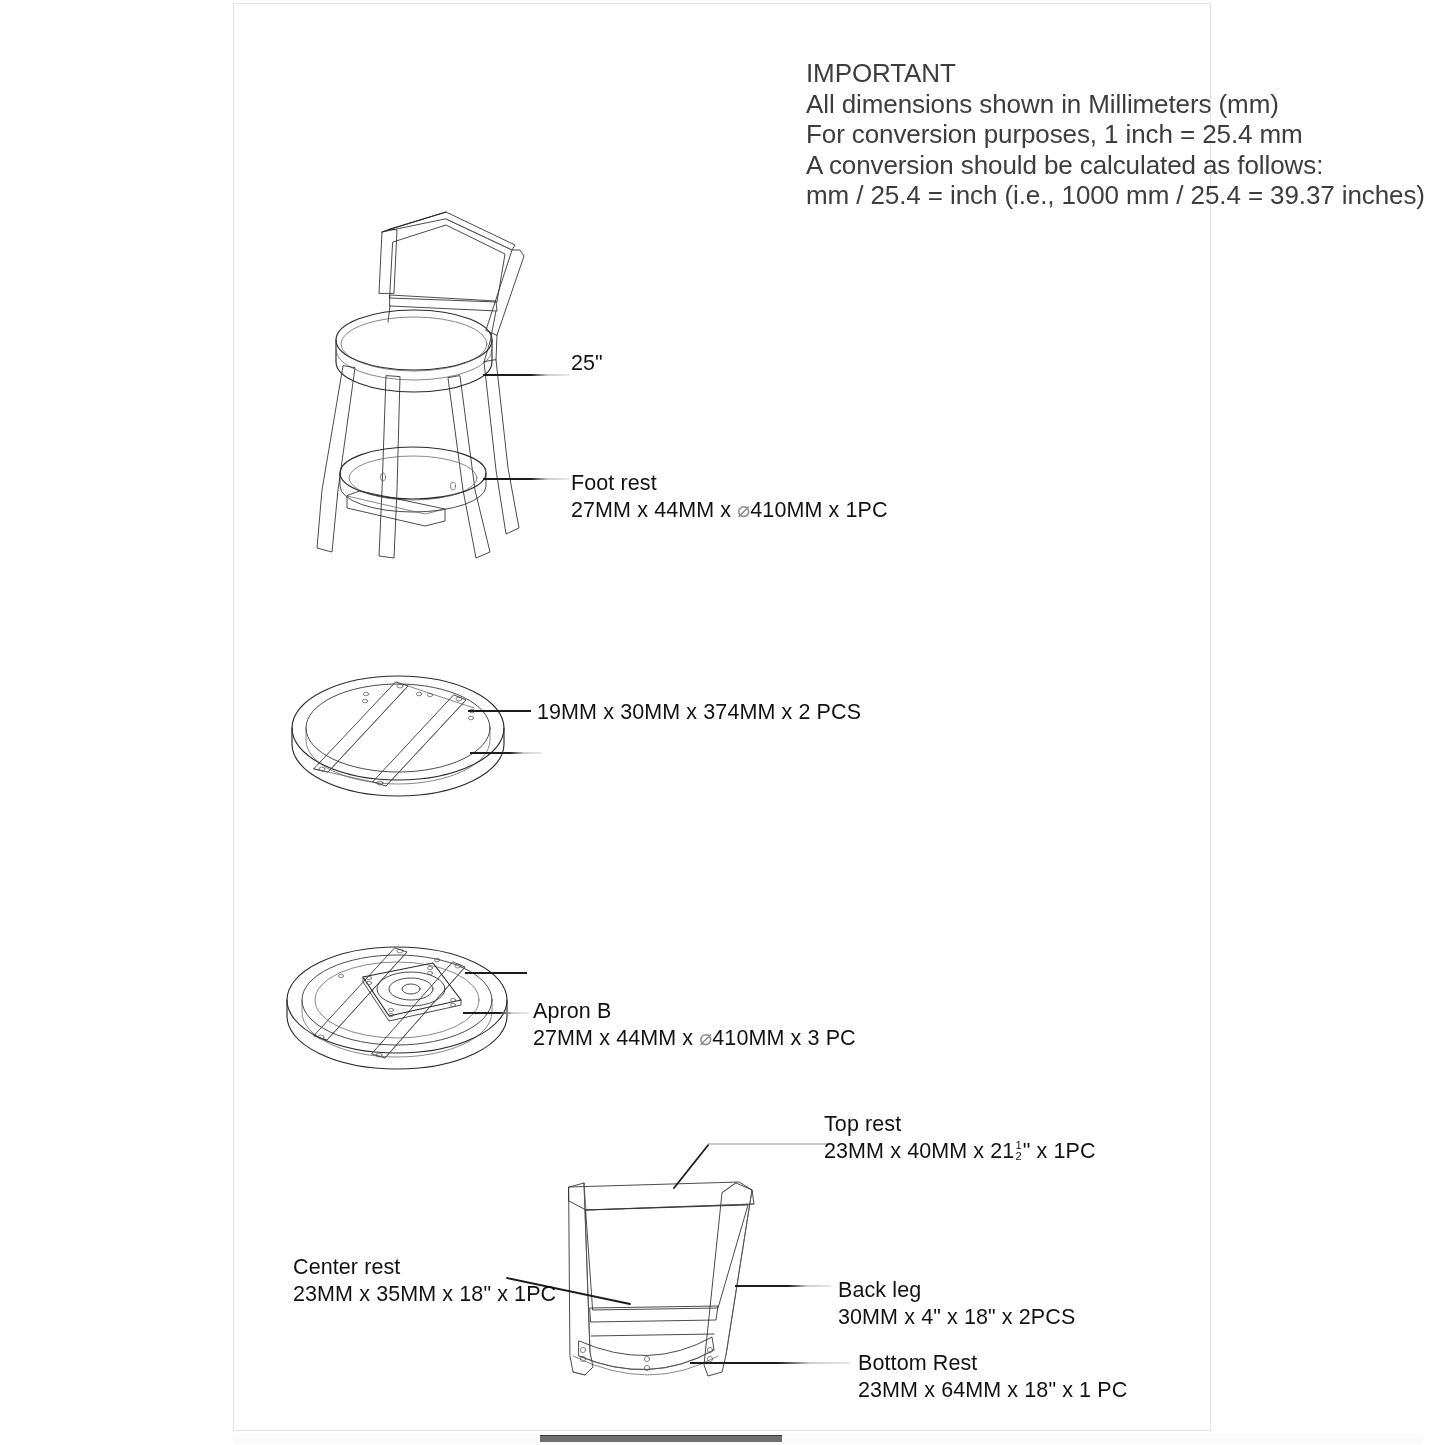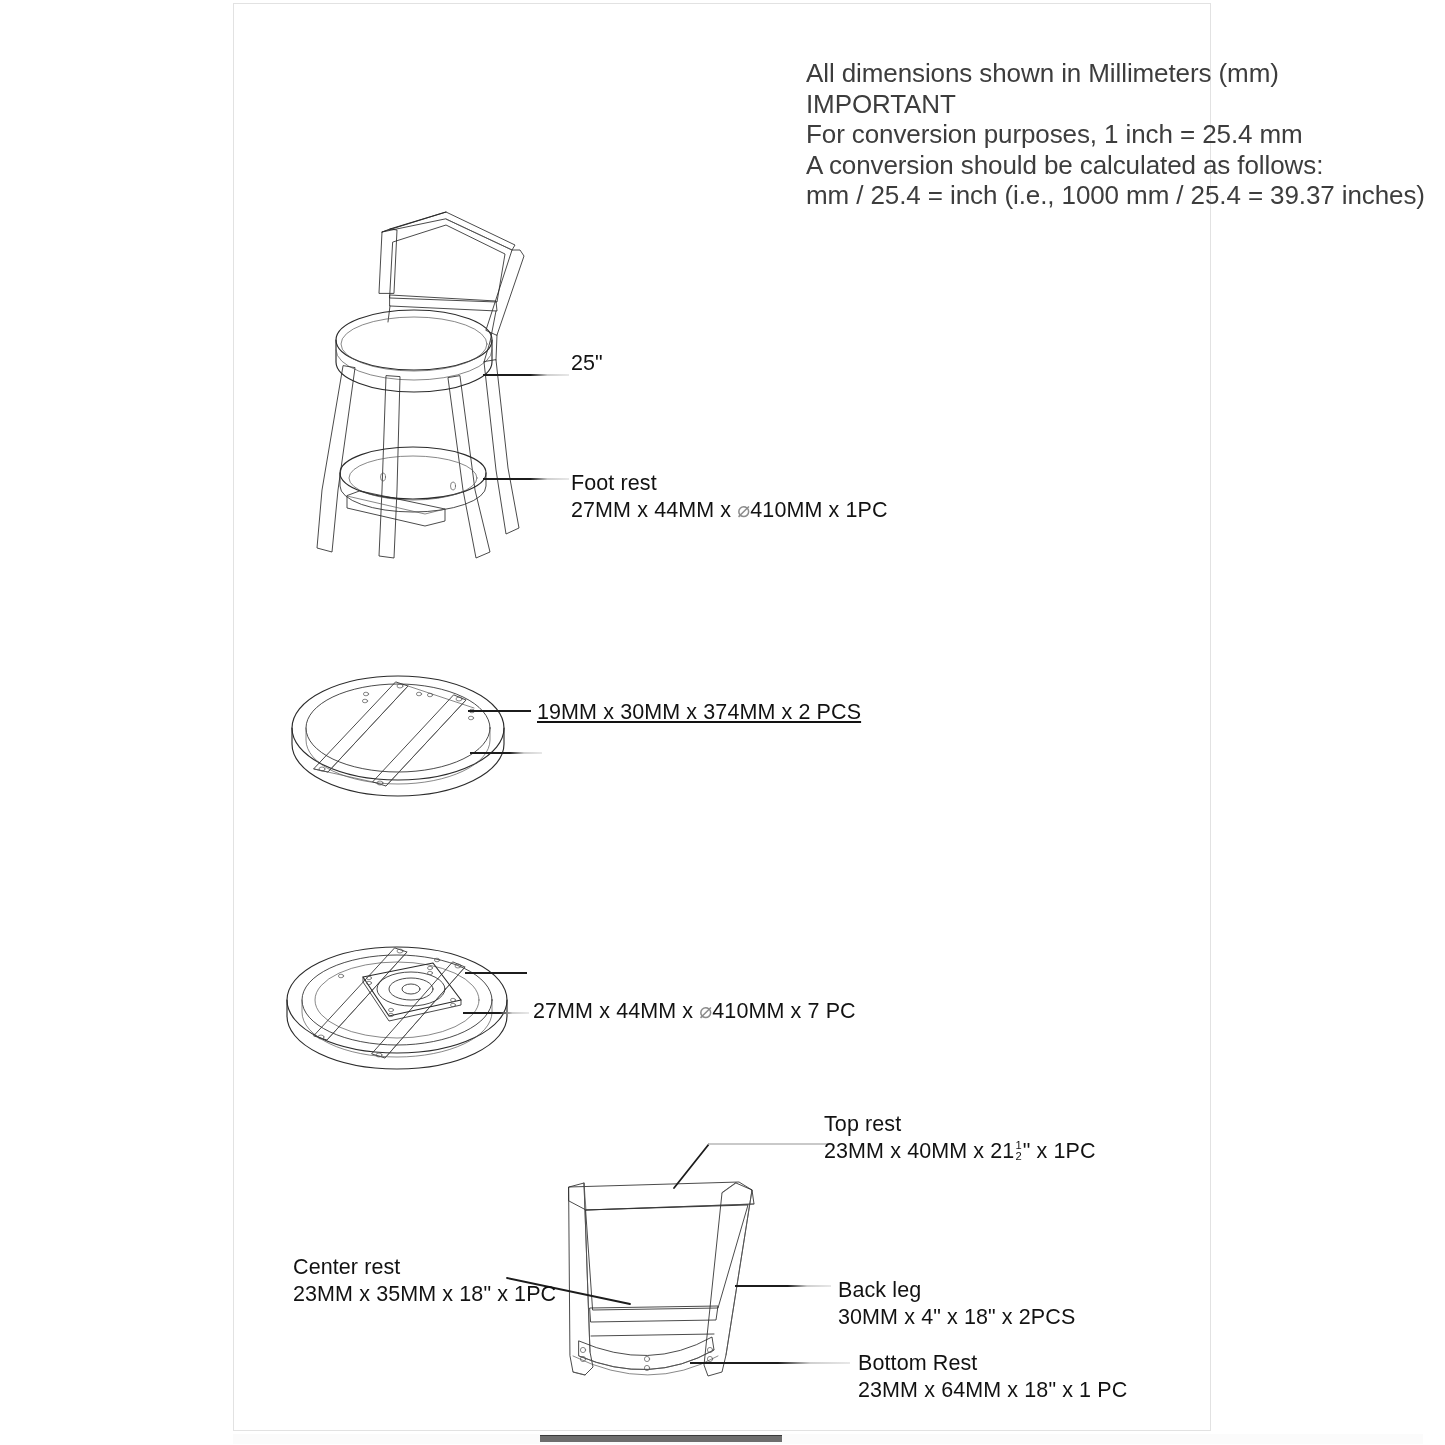--- a/index.html
+++ b/index.html
@@ -109,22 +109,22 @@
   svg.art .leadfade { stroke: #c9c9c9; stroke-width: 1.8; }
 </style>
 </head>
 <body>
 
 <div id="page">
 
   <div class="page-sheet"></div>
 
   <div class="note">
+    <div>IMPORTANT</div>
     <div>All dimensions shown in Millimeters (mm)</div>
-    <div>IMPORTANT</div>
     <div>For conversion purposes, 1 inch = 25.4 mm</div>
     <div>A conversion should be calculated as follows:</div>
     <div>mm / 25.4 = inch (i.e., 1000 mm / 25.4 = 39.37 inches)</div>
   </div>
 
   <svg class="art" style="left:300px; top:190px;" width="270" height="390" viewBox="0 0 270 390">
 
     <path d="M79 103 L82 42 L90 39 L97 40 L94 103 Z" class="thin"></path>
     <path d="M186 140 L212 60 L220 60 L224 66 L197 145 Z" class="thin"></path>
 
@@ -201,21 +201,21 @@
     <ellipse cx="131" cy="26" rx="2.6" ry="1.8" class="hair"></ellipse>
     <ellipse cx="142" cy="27" rx="2.6" ry="1.8" class="hair"></ellipse>
     <ellipse cx="184" cy="43" rx="2.6" ry="1.8" class="hair"></ellipse>
     <ellipse cx="183" cy="50" rx="2.6" ry="1.8" class="hair"></ellipse>
 
     <path d="M120 18 L186 40" class="hair"></path>
     <path d="M26 101 L85 114" class="hair"></path>
   </svg>
 
   <div class="leader plain" style="left:468px; top:710px; width:63px; height:1.8px;"></div>
-  <div class="lbl" style="left:537px; top:699px;text-decoration:underline;">
+  <div class="lbl" style="left:537px; top:699px;">
     <span class="dim">19MM x 30MM x 374MM x 2 PCS</span>
   </div>
 
   <div class="leader" style="left:470px; top:752px; width:72px; height:1.8px;"></div>
 
   <svg class="art" style="left:285px; top:938px;" width="245" height="148" viewBox="0 0 245 148">
 
     <ellipse cx="112" cy="62" rx="110" ry="53"></ellipse>
     <path d="M2 62 L2 78 A110 53 0 0 0 222 78 L222 62"></path>
 
@@ -252,21 +252,22 @@
 
     <ellipse cx="56" cy="38" rx="2.6" ry="1.8" class="hair"></ellipse>
     <ellipse cx="152" cy="22" rx="2.6" ry="1.8" class="hair"></ellipse>
   </svg>
 
   <div class="leader plain" style="left:465px; top:972px; width:62px; height:1.8px;"></div>
 
   <div class="leader" style="left:463px; top:1012px; width:66px; height:1.8px;"></div>
   <div class="lbl" style="left:533px; top:861px; top:861px;"></div>
   <div class="lbl" style="left:533px; top:998px;">
-    <span class="dim"><span>27MM x 44MM x </span><span style="color:#8c8c8c;">⌀</span><span>410MM x 7 PC</span></span>
+    <span class="ttl">Apron B</span>
+    <span class="dim"><span>27MM x 44MM x </span><span style="color:#8c8c8c;">⌀</span><span>410MM x 3 PC</span></span>
   </div>
 
   <svg class="art" style="left:540px; top:1160px;" width="250" height="255" viewBox="0 0 250 255">
 
     <path d="M29 27 L44 23 L50 192 L53 207 L45 215 L33 212 L30 196 Z" class="thin"></path>
     <path d="M44 23 L50 192" class="hair"></path>
 
     <path d="M196 23 L212 30 L186 195 L182 212 L168 216 L164 205 L182 33 Z" class="thin"></path>
     <path d="M212 30 L186 195" class="hair"></path>
     <path d="M196 23 L182 33" class="hair"></path>

